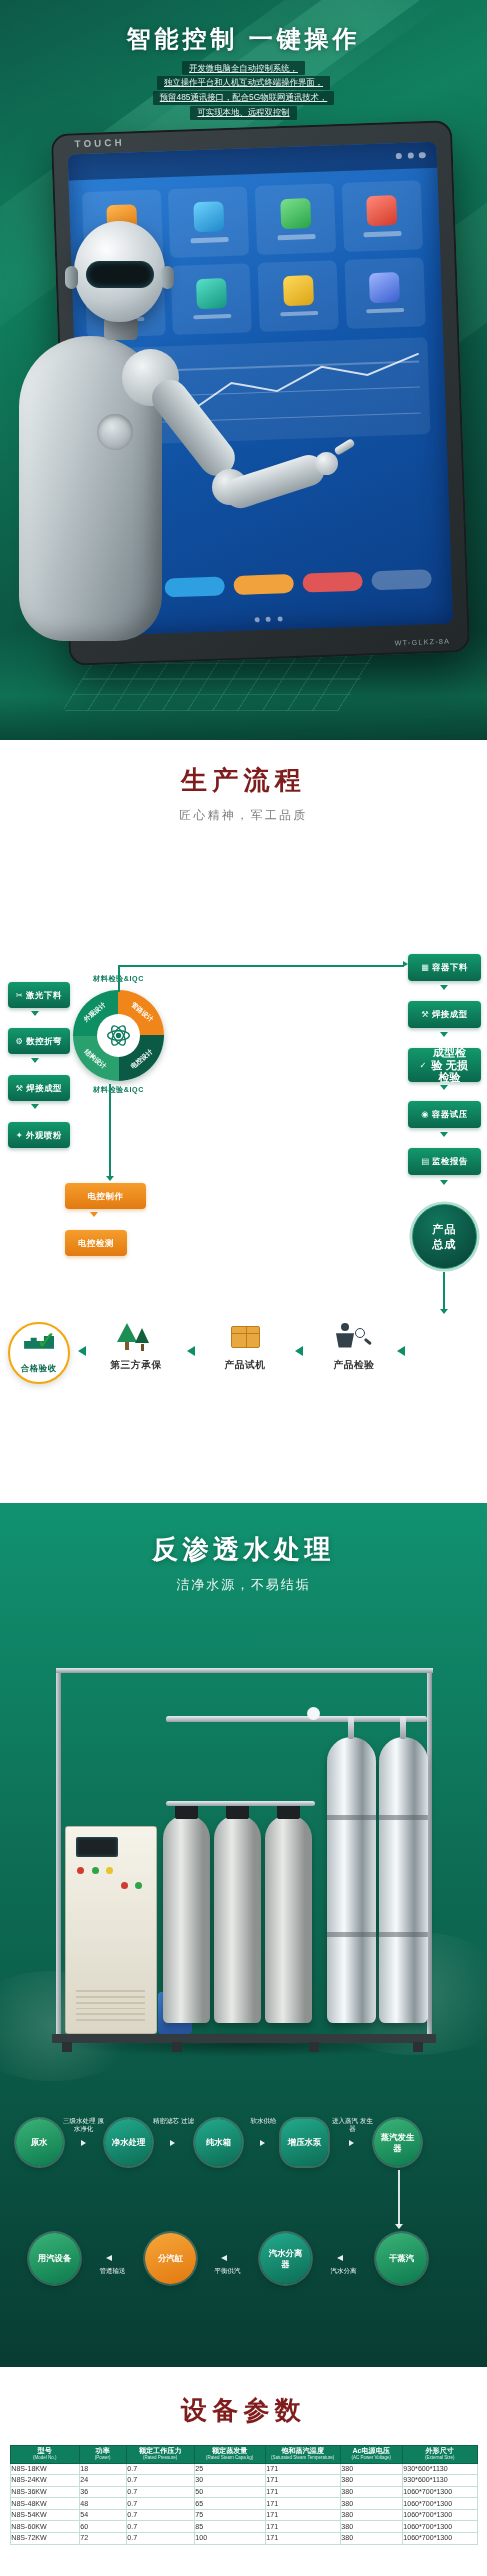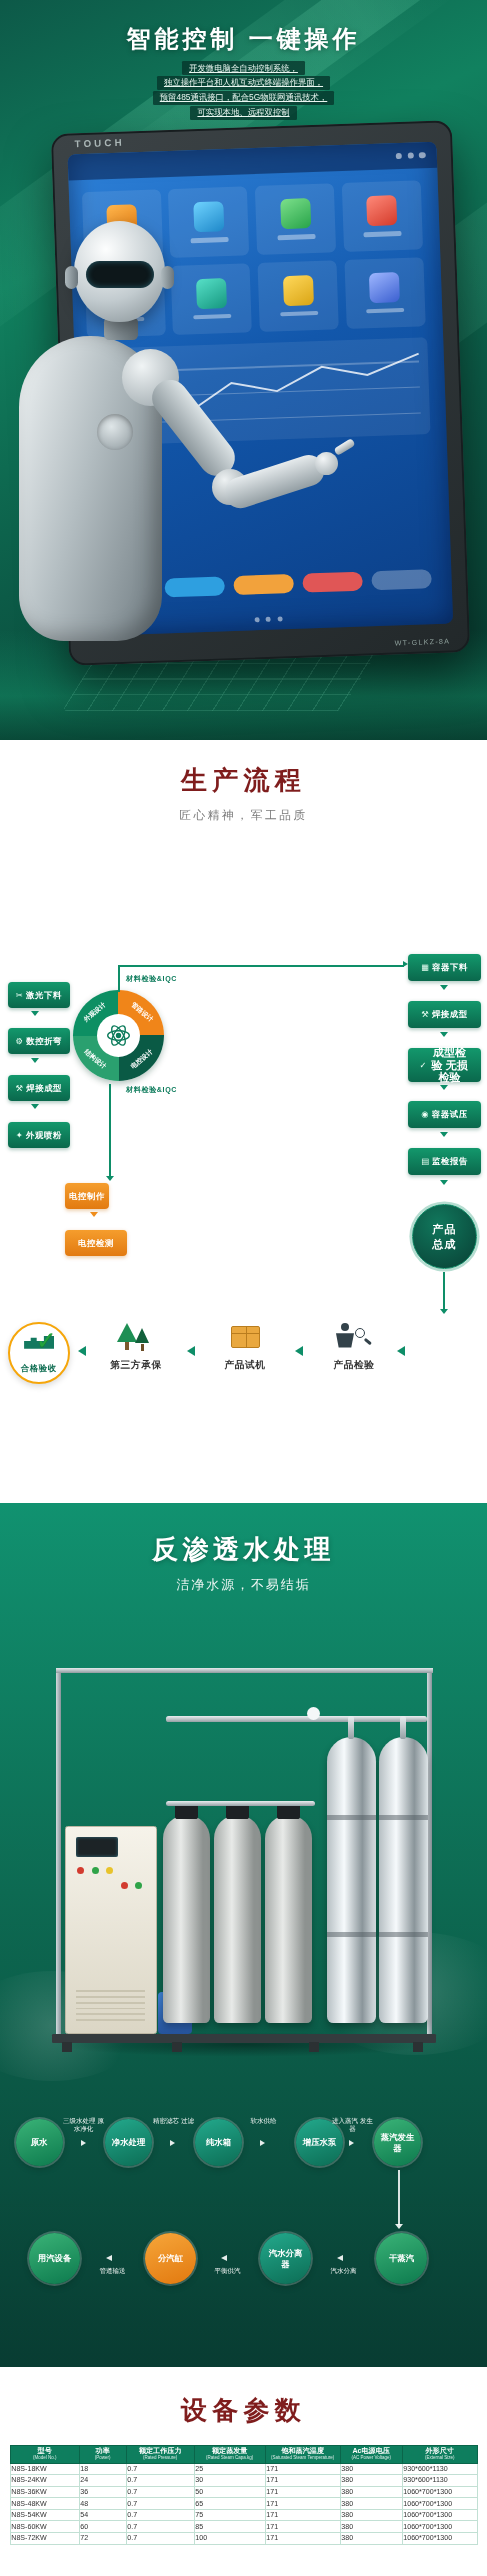--- a/index.html
+++ b/index.html
@@ -93,21 +93,21 @@
   .dcirc { position:absolute; left:73px; top:250px; width:91px; height:91px; border-radius:50%;
     background:conic-gradient(from -90deg,#0d8f63 0 90deg,#f08519 90deg 180deg,#0a5a45 180deg 270deg,#2aa06f 270deg 360deg);
     box-shadow:0 2.6px 6.5px rgba(0,60,40,.3); }
   .dcirc .hole { position:absolute; left:24px; top:24px; width:43px; height:43px; border-radius:50%; background:#fff;
     display:flex; align-items:center; justify-content:center; }
   .seg { position:absolute; color:#fff; font-size:6.5px; font-weight:bold; width:34px; text-align:center; }
   .seg.s1 { left:5.2px;  top:18px;  transform:rotate(-40deg); }
   .seg.s2 { left:52px; top:18px;  transform:rotate(40deg); }
   .seg.s3 { left:52px; top:65px; transform:rotate(-40deg); }
   .seg.s4 { left:5.2px;  top:65px; transform:rotate(40deg); }
-  .arc-txt { position:absolute; width:117px; text-align:right; color:#0c7b5b; font-size:7.1px; font-weight:bold; letter-spacing:0.6px; }
+  .arc-txt { position:absolute; width:117px; text-align:center; color:#0c7b5b; font-size:7.1px; font-weight:bold; letter-spacing:0.6px; }
   .pcirc { position:absolute; left:412px; top:464px; width:65px; height:65px; border-radius:50%;
     background:radial-gradient(circle at 40% 30%,#11775c,#083f34); border:1.9px solid #0e8e68; box-shadow:0 0 0 2.6px rgba(14,142,104,.3);
     display:flex; align-items:center; justify-content:center; }
   .pcirc span { color:#fff; font-size:11px; font-weight:800; width:29px; text-align:center; line-height:1.3; letter-spacing:1.3px; }
   .accept { position:absolute; left:7.8px; top:582px; width:62px; height:62px; border-radius:50%; background:#fff;
     border:2.6px solid #f6a60a; box-shadow:0 2.6px 6.5px rgba(0,0,0,.15); }
   .accept .fact { position:absolute; left:14.3px; top:11.7px; width:30px; height:13px; background:#13795f;
     clip-path:polygon(0 100%,0 40%,22% 40%,22% 15%,42% 15%,42% 40%,66% 40%,66% 0,100% 0,100% 100%); }
   .accept .chk { position:absolute; left:26px; top:3.9px; color:#22a23c; font-size:25px; font-weight:900; line-height:1; text-shadow:0 0.6px 0 #168030; }
   .accept .alb { position:absolute; bottom:8.4px; width:100%; text-align:center; color:#0b6b4f; font-size:8.4px; font-weight:800; letter-spacing:0.6px; }
@@ -341,21 +341,21 @@
     </div>
     <div class="arc-txt" style="left:60px; top:345px;">材料检验&amp;IQC</div>
 
     <div class="conn" style="left:118px; top:225px; width:1.9px; height:27px;"></div>
     <div class="conn" style="left:118px; top:225px; width:286px; height:1.9px;"></div>
     <div class="tri-r" style="left:403px; top:221px;"></div>
 
     <div class="conn" style="left:109px; top:344px; width:1.9px; height:94px;"></div>
     <div class="tri-d" style="left:106px; top:436px;"></div>
 
-    <div class="obox" style="left:65px; top:443px; width:44px; height:26px;">
+    <div class="obox" style="left:65px; top:443px; width:81px; height:26px;">
       <span>电控制作</span>
       </div>
     <div class="tri-d or" style="left:90px; top:472px;"></div>
     <div class="obox" style="left:65px; top:490px; width:62px; height:26px;">
       <span>电控检测</span>
       </div>
 
     <div class="gbox" style="left:408px; top:214px; width:73px; height:27px;">
       <span class="bic">▦</span>
       <span class="blb">容器下料</span>
@@ -488,21 +488,21 @@
       <div class="roc r1 t" style="left:105px;">
           <span>净水处理</span>
         </div>
       <div class="ro-step" style="left:152px; top:19.5px;">精密滤芯 过滤</div>
       <div class="ro-arr-r" style="left:170px; top:43px;"></div>
       <div class="roc r1 t" style="left:195px;">
           <span>纯水箱</span>
         </div>
       <div class="ro-step" style="left:242px; top:19.5px;">软水供给</div>
       <div class="ro-arr-r" style="left:260px; top:43px;"></div>
-      <div class="roc r1 t" style="left:296px;">
+      <div class="roc r1 t" style="left:281px;border-radius:16px;">
           <span>增压水泵</span>
         </div>
       <div class="ro-step" style="left:331px; top:19.5px;">进入蒸汽 发生器</div>
       <div class="ro-arr-r" style="left:349px; top:43px;"></div>
       <div class="roc r1 g" style="left:374px;">
           <span>蒸汽发生器</span>
         </div>
 
       <div class="ro-stem"></div>
       <div class="ro-stem-head"></div>

